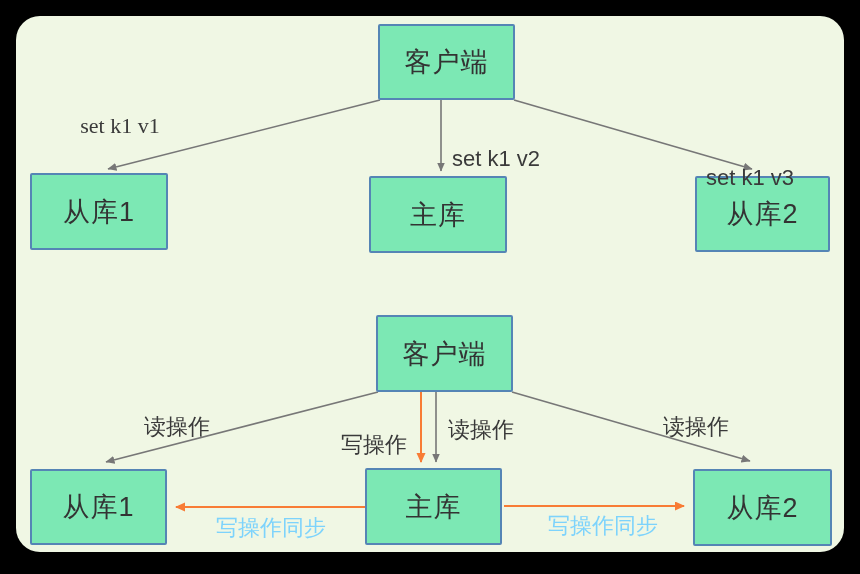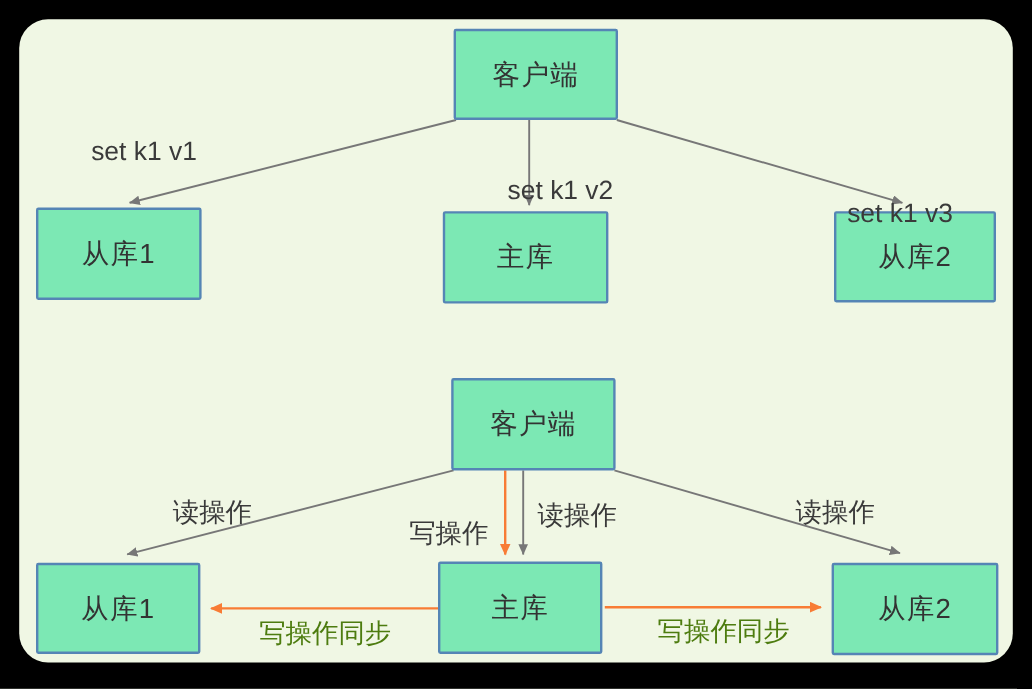--- a/index.html
+++ b/index.html
@@ -24,49 +24,49 @@
     pointer-events: none;
   }
   .node {
     position: absolute;
     background: #7ce8b4;
     border: 2px solid #5585b5;
     border-radius: 2px;
     display: flex;
     align-items: center;
     justify-content: center;
-    font-size: 23px;
+    font-size: 27px;
     color: #333333;
     letter-spacing: 1px;
     box-sizing: border-box;
   }
   .edge-label {
     position: absolute;
     font-size: 22px;
     color: #3a3a3a;
     text-align: center;
     white-space: nowrap;
   }
-  .edge-label.orange { color: #4d7c0f; }
+  .edge-label.orange { color: #7dd3fc; }
 
   
   .n-client-top  { left: 378px; top: 24px;  width: 137px; height: 76px; }
   .n-slave1-top  { left: 30px;  top: 173px; width: 138px; height: 77px; }
   .n-master-top  { left: 369px; top: 176px; width: 138px; height: 77px; }
   .n-slave2-top  { left: 695px; top: 176px; width: 135px; height: 76px; }
 
   
   .n-client-bot  { left: 376px; top: 315px; width: 137px; height: 77px; }
   .n-slave1-bot  { left: 30px;  top: 469px; width: 137px; height: 76px; }
   .n-master-bot  { left: 365px; top: 468px; width: 137px; height: 77px; }
   .n-slave2-bot  { left: 693px; top: 469px; width: 139px; height: 77px; }
 
   
-  .l-set1 { left: 60px;  top: 113px; width: 120px; }
-  .l-set2 { left: 423px; top: 146px; width: 110px; text-align: left; }
+  .l-set1 { left: 60px;  top: 113px; width: 120px; font-family: Liberation Serif, serif; }
+  .l-set2 { left: 452px; top: 146px; width: 110px; text-align: left; }
   .l-set3 { left: 690px; top: 126px; width: 120px; margin-top: 39px; }
 
   
   .l-read-left  { left: 127px; top: 412px; width: 100px; }
   .l-write      { left: 324px; top: 430px; width: 100px; }
   .l-read-mid   { left: 431px; top: 415px; width: 100px; }
   .l-read-right { left: 646px; top: 412px; width: 100px; }
   .l-sync-left  { left: 191px; top: 513px; width: 160px; }
   .l-sync-right { left: 523px; top: 511px; width: 160px; }
 </style>

